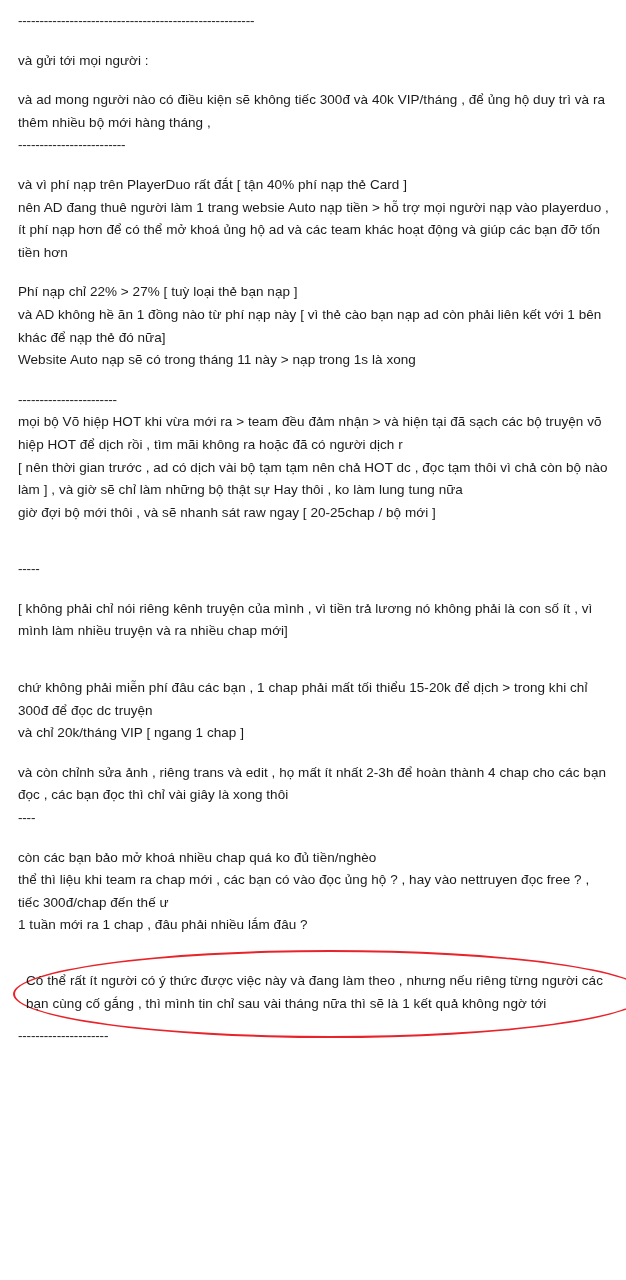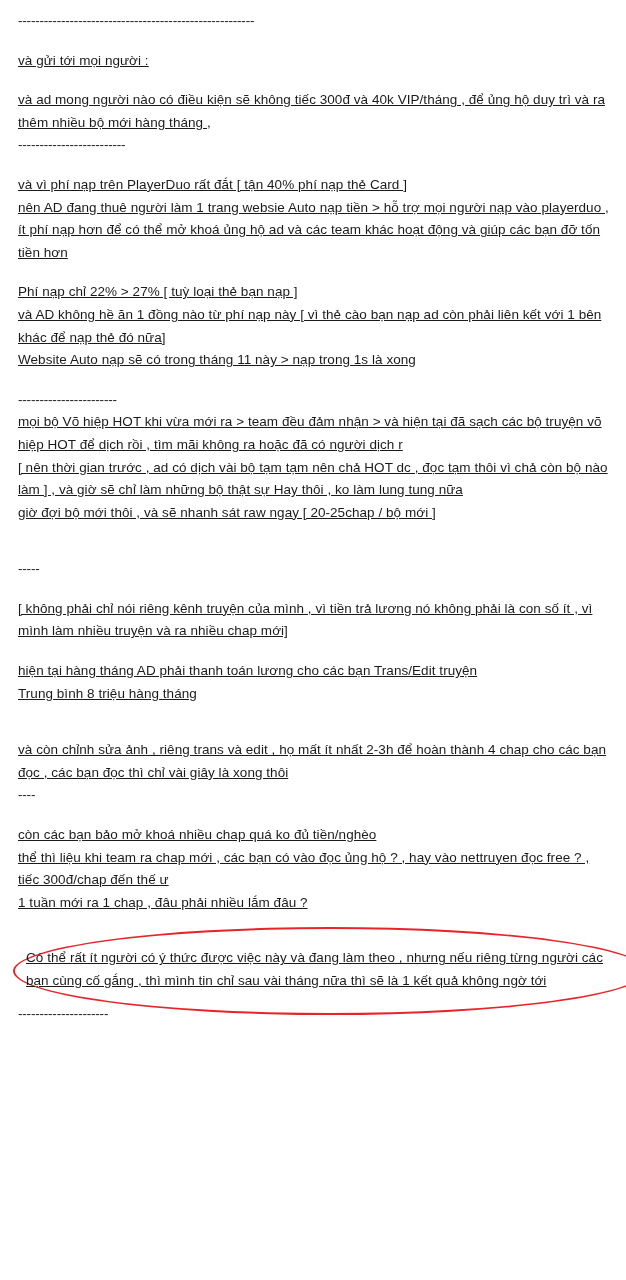--- a/index.html
+++ b/index.html
@@ -20,21 +20,20 @@
     box-sizing: border-box;
     padding: 10px 12px 0 18px;
   }
   .para {
     font-size: 13.5px;
     line-height: 22.6px;
     letter-spacing: 0.05px;
     white-space: pre-wrap;
     word-wrap: break-word;
     margin: 0;
-    text-decoration: underline;
   }
   .gap {
     height: 17px;
   }
   .rule {
     font-size: 13.5px;
     line-height: 22.6px;
     letter-spacing: -0.2px;
     color: #1b1b1b;
     white-space: pre;
@@ -104,24 +103,25 @@
 
   <div class="gap"></div>
 
   <div class="rule">-----</div>
   <div class="gap"></div>
 
   <p class="para">[ không phải chỉ nói riêng kênh truyện của mình , vì tiền trả lương nó không phải là con số ít , vì
 mình làm nhiều truyện và ra nhiều chap mới]</p>
   <div class="gap"></div>
 
-  <p class="para">hiện tại hàng tháng AD phải thanh toán lương cho các bạn Trans/Edit truyện
-Trung bình 8 triệu hàng tháng</p>
   <div class="gap"></div>
 
+  <p class="para">chứ không phải miễn phí đâu các bạn , 1 chap phải mất tối thiểu 15-20k để dịch &gt; trong khi chỉ
+300đ để đọc dc truyện
+và chỉ 20k/tháng VIP [ ngang 1 chap ]</p>
   <div class="gap"></div>
 
   <p class="para">và còn chỉnh sửa ảnh , riêng trans và edit , họ mất ít nhất 2-3h để hoàn thành 4 chap cho các bạn
 đọc , các bạn đọc thì chỉ vài giây là xong thôi</p>
   <div class="rule">----</div>
   <div class="gap"></div>
 
   <p class="para">còn các bạn bảo mở khoá nhiều chap quá ko đủ tiền/nghèo
 thể thì liệu khi team ra chap mới , các bạn có vào đọc ủng hộ ? , hay vào nettruyen đọc free ? ,
 tiếc 300đ/chap đến thế ư

